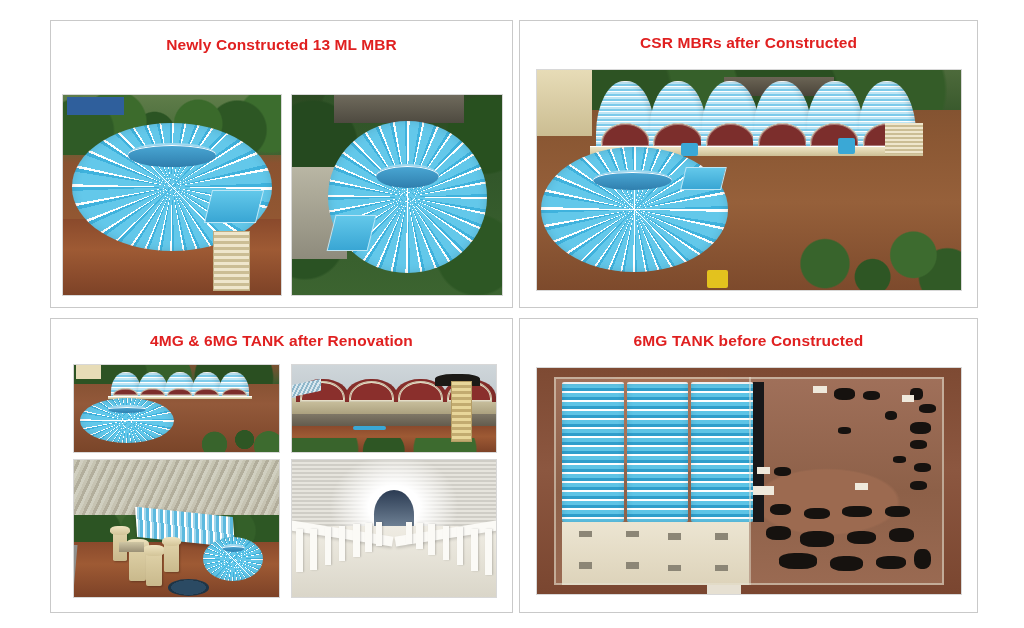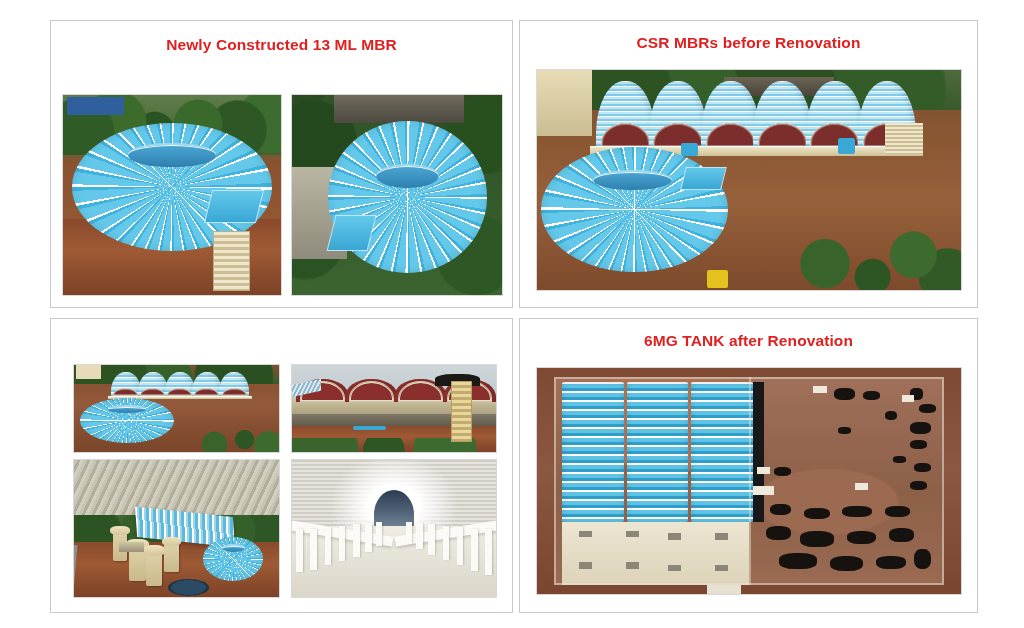--- a/index.html
+++ b/index.html
@@ -227,21 +227,21 @@
         <div class="rim"></div>
         <div class="roof"></div>
         <div class="lantern" style="left:30%; top:28%; width:40%; height:16%;"></div>
         <div class="hatch" style="left:2%; top:62%; width:26%; height:24%;"></div>
       </div>
     </div>
   </div>
 
   <div class="panel" id="panel-tr">
     <div class="panel-title">
-      <span class="title-line">CSR MBRs before Renovation</span>
+      <span class="title-line">CSR MBRs after Constructed</span>
     </div>
 
     <div class="photo" style="left:16px; top:48px; width:426px; height:222px;">
       <div class="sky" style="background:linear-gradient(#7a4d2e 0%,#8a5733 30%,#96603a 60%,#7d4a2c 100%);"></div>
 
       <div style="position:absolute;left:0;top:0;width:100%;height:18%;
                   background:
                    radial-gradient(circle at 12% 70%, #2d5323 0 22%, transparent 23%),
                    radial-gradient(circle at 34% 55%, #36602a 0 20%, transparent 21%),
                    radial-gradient(circle at 58% 65%, #2a4f21 0 22%, transparent 23%),
@@ -290,20 +290,23 @@
                   background:
                    radial-gradient(circle at 20% 70%, #38642c 0 16%, transparent 17%),
                    radial-gradient(circle at 48% 85%, #2e5624 0 15%, transparent 16%),
                    radial-gradient(circle at 72% 60%, #3d6b2f 0 17%, transparent 18%),
                    radial-gradient(circle at 92% 85%, #315a26 0 16%, transparent 17%);"></div>
       <div style="position:absolute;left:40%;bottom:1%;width:5%;height:8%;background:#e3c21e;border-radius:2px;"></div>
     </div>
   </div>
 
   <div class="panel" id="panel-bl">
+    <div class="panel-title">
+      <span class="title-line">4MG &amp; 6MG TANK after Renovation</span>
+    </div>
 
     <div class="photo" style="left:22px; top:45px; width:207px; height:89px;">
       <div class="sky" style="background:linear-gradient(#7e4c2e,#93593a 45%,#7a4529);"></div>
       <div style="position:absolute;left:0;top:0;width:100%;height:22%;
                   background:
                    radial-gradient(circle at 15% 70%, #2d5323 0 24%, transparent 25%),
                    radial-gradient(circle at 45% 60%, #36602a 0 22%, transparent 23%),
                    radial-gradient(circle at 78% 65%, #2a4f21 0 24%, transparent 25%),
                    linear-gradient(#55744018,#3a5a2d);"></div>
       <div style="position:absolute;left:1%;top:0;width:12%;height:16%;background:#e7dcb7;"></div>
@@ -440,21 +443,21 @@
         <div class="col" style="right:23%; top:48%; height:25%;"></div>
         <div class="col" style="right:30%; top:47%; height:22%;"></div>
         <div class="col" style="right:36%; top:46%; height:19%;"></div>
         <div class="col" style="right:41%; top:45%; height:16%;"></div>
       </div>
     </div>
   </div>
 
   <div class="panel" id="panel-br">
     <div class="panel-title">
-      <span class="title-line">6MG TANK after Renovation</span>
+      <span class="title-line">6MG TANK before Constructed</span>
     </div>
 
     <div class="photo" style="left:16px; top:48px; width:426px; height:228px;">
 
       <div class="sky" style="background:linear-gradient(#7e4a33,#8c5740 45%,#7a4630);"></div>
 
       <div class="td-old" style="left:4%; top:4%; width:92%; height:92%;"></div>
 
       <div class="td-roof" style="left:6%;  top:6%;  width:14.5%; height:62%;"></div>
       <div class="td-roof" style="left:21.2%;top:6%;  width:14.5%; height:62%;"></div>

